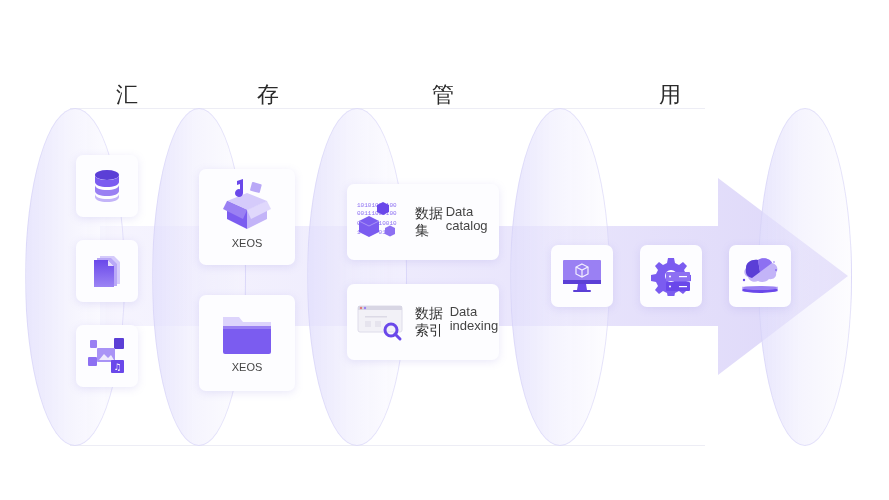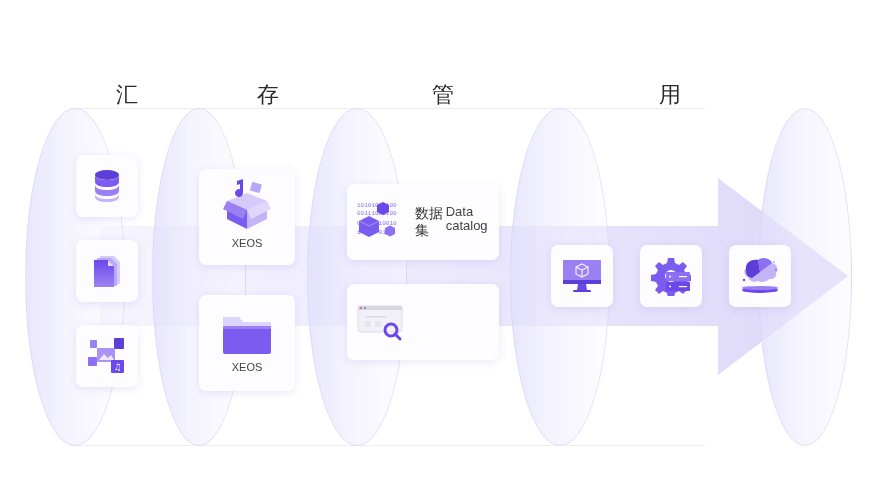--- a/index.html
+++ b/index.html
@@ -140,20 +140,24 @@
       <rect x="1" y="4" width="44" height="4" fill="#d8d6e4"></rect>
       <circle cx="4" cy="6" r="1.2" fill="#e07a7a"></circle>
       <circle cx="8" cy="6" r="1.2" fill="#9a80f3"></circle>
       <rect x="8" y="14" width="22" height="1.5" fill="#dcdae6"></rect>
       <rect x="8" y="19" width="6" height="6" fill="#e6e4ee"></rect>
       <rect x="18" y="19" width="6" height="6" fill="#e6e4ee"></rect>
       <circle cx="34" cy="28" r="6" fill="none" stroke="#6a48ea" stroke-width="3"></circle>
       <path d="M38 32l5 5" stroke="#6a48ea" stroke-width="3" stroke-linecap="round"></path>
     </svg>
   </span>
+  <div class="txt">
+    <span class="zh">数据索引</span>
+    <span class="en">Data indexing</span>
+  </div>
 </div>
 
 <div class="card sq" style="left:551px;top:245px">
   <span>
     <svg width="40" height="36" viewBox="0 0 40 36">
       <rect x="1" y="2" width="38" height="24" rx="1" fill="#9a80f3"></rect>
       <rect x="1" y="22" width="38" height="4" fill="#5b3fd6"></rect>
       <path d="M20 6l6 3v7l-6 3-6-3V9z" fill="none" stroke="#f3efff" stroke-width="1.2"></path>
       <path d="M14 9l6 3 6-3M20 12v7" fill="none" stroke="#f3efff" stroke-width="1.2"></path>
       <path d="M16 26h8l1 6h-10z" fill="#6a48ea"></path>

